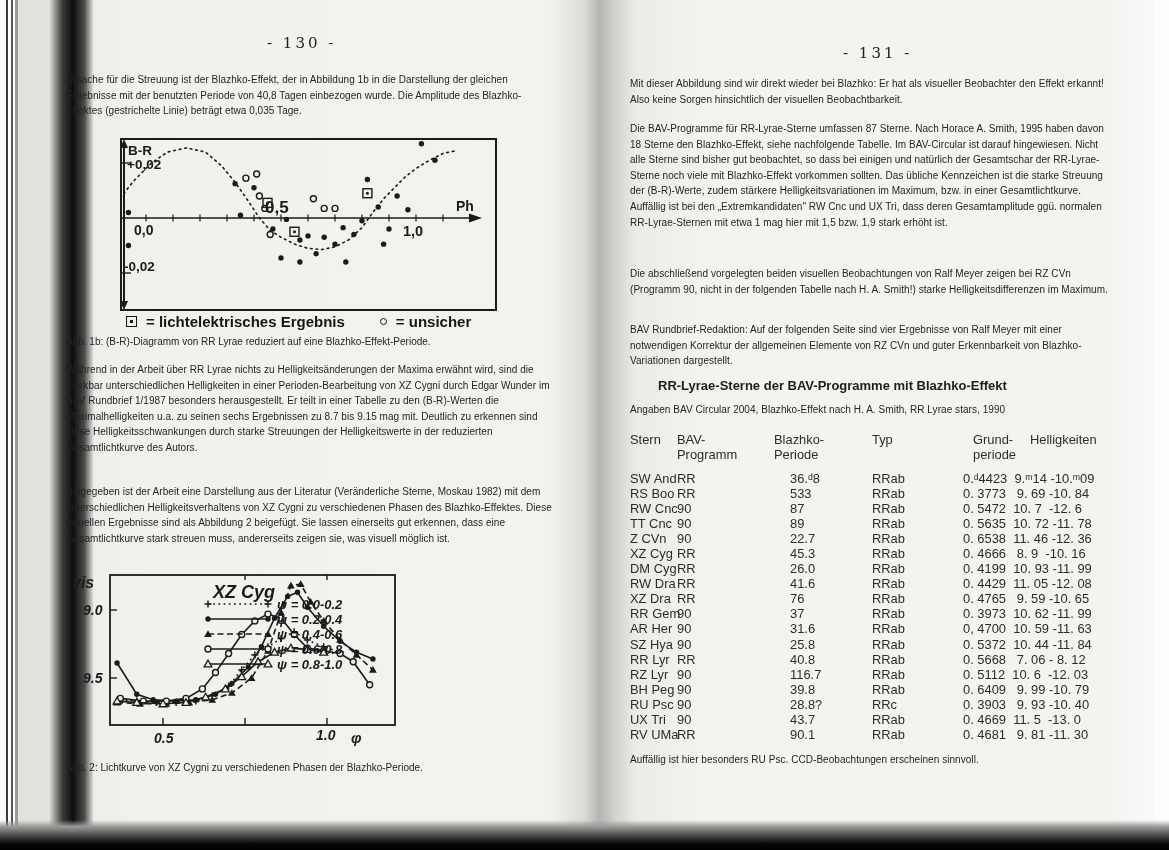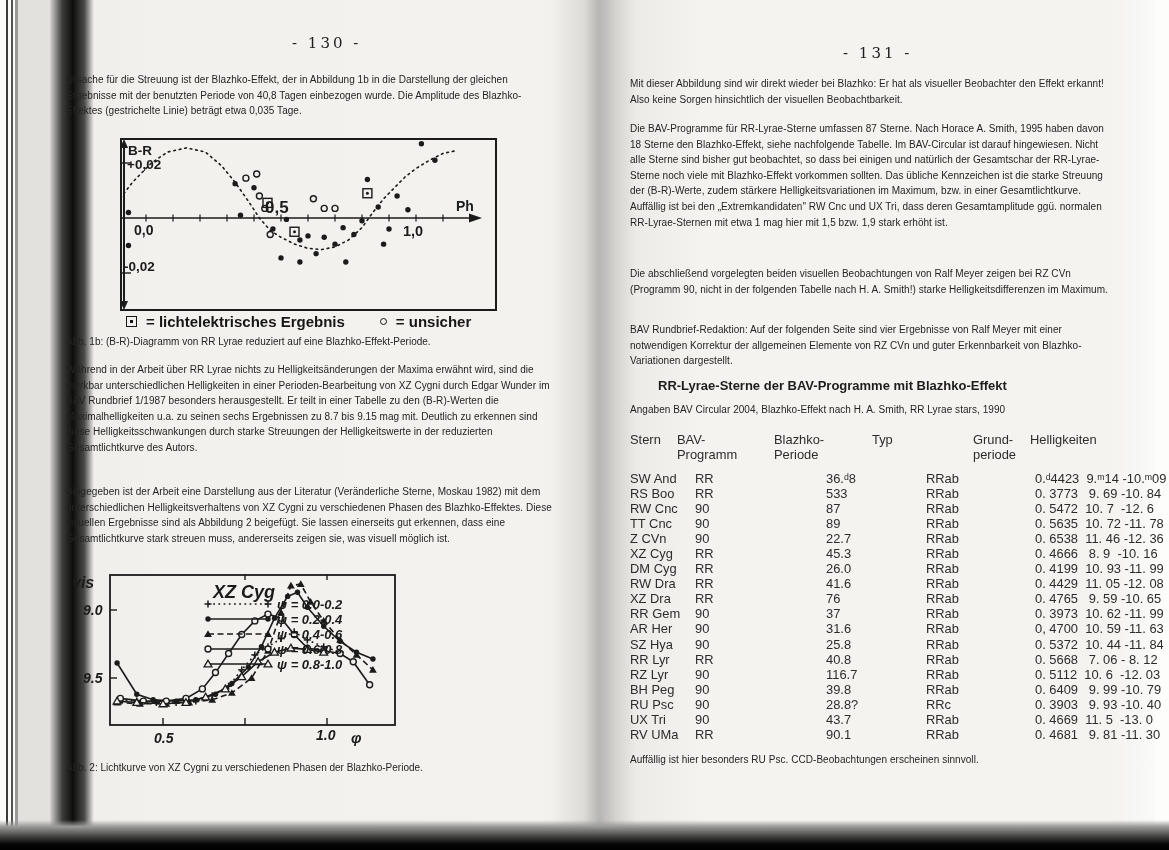--- a/index.html
+++ b/index.html
@@ -36,40 +36,40 @@
   .sym-sq { display:inline-block; width:11px; height:11px; border:1.7px solid #161616; position:relative; }
   .sym-sq::after { content:""; position:absolute; left:2.6px; top:2.6px; width:3.2px; height:3.2px; background:#161616; }
   .sym-circ { display:inline-block; width:7px; height:7px; border:1.6px solid #161616; border-radius:50%; margin-left:26px; }
 
   .heading { position:absolute; font-size:13px; font-weight:bold; color:#1d1d1d;padding-left:28px; }
 
   
   #bz-table { position:absolute; left:630px; top:432px; width:500px; font-size:12.9px; color:#2c2c2c; }
   .t-head { display:grid; grid-template-columns:47px 97px 98px 101px 57px auto; margin-bottom:9px; }
   .t-head .cell { white-space:pre-line; line-height:15px; }
-  .t-row  { display:grid; grid-template-columns:47px 97px 98px 91px auto; height:15.05px;gap:18px; }
+  .t-row  { display:grid; grid-template-columns:47px 97px 98px 91px auto; height:15.05px; }
   .cell { white-space:pre; overflow:visible; }
   .cell.periode { padding-left:16px; }
 
   svg text { font-family:"Liberation Sans","DejaVu Sans",sans-serif; }
 </style>
 </head>
 <body>
 
 <div id="scan">
   <div class="paper"></div>
   <div class="edge-strip e1"></div>
   <div class="edge-strip e2"></div>
   <div class="edge-strip e3"></div>
   <div class="edge-strip e4"></div>
   <div class="edge-strip e5"></div>
   <div class="gutter"></div>
   <div class="right-edge"></div>
 
-  <div class="pgnum" style="left:292px; top:34px;">-  130  -</div>
+  <div class="pgnum" style="left:267px; top:34px;">-  130  -</div>
 
   <div class="para" style="left:66px; top:72px;">Ursache für die Streuung ist der Blazhko-Effekt, der in Abbildung 1b in die Darstellung der gleichen Ergebnisse mit der benutzten Periode von 40,8 Tagen einbezogen wurde. Die Amplitude des Blazhko-Effektes (gestrichelte Linie) beträgt etwa 0,035 Tage.</div>
 
   <svg id="fig1-svg" class="fig" style="left:120px; top:138px;" width="378" height="174">
       <rect x="1" y="1" width="375" height="171" fill="none" stroke="#1b1b1b" stroke-width="2"></rect>
       <line x1="4" y1="8" x2="4" y2="166" stroke="#1b1b1b" stroke-width="2"></line>
       <polygon points="4,1 8,10 0,10" fill="#1b1b1b"></polygon>
       <polygon points="4,172 8,163 0,163" fill="#1b1b1b"></polygon>
       <line x1="2" y1="80" x2="352" y2="80" stroke="#1b1b1b" stroke-width="1.6"></line>
       <polygon points="362,80 349,75.5 349,84.5" fill="#1b1b1b"></polygon>

